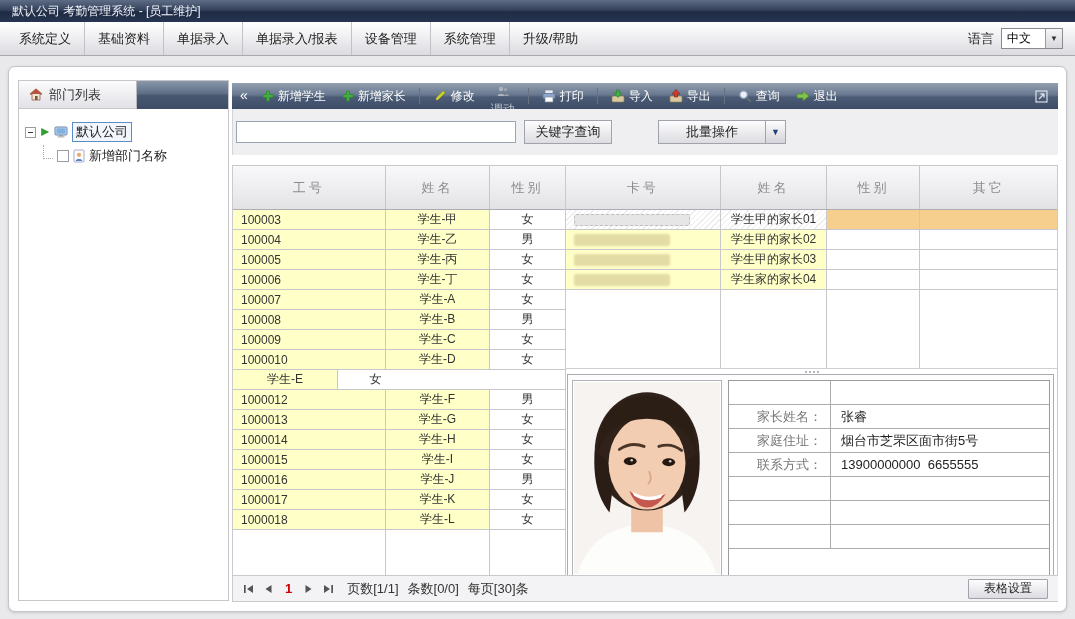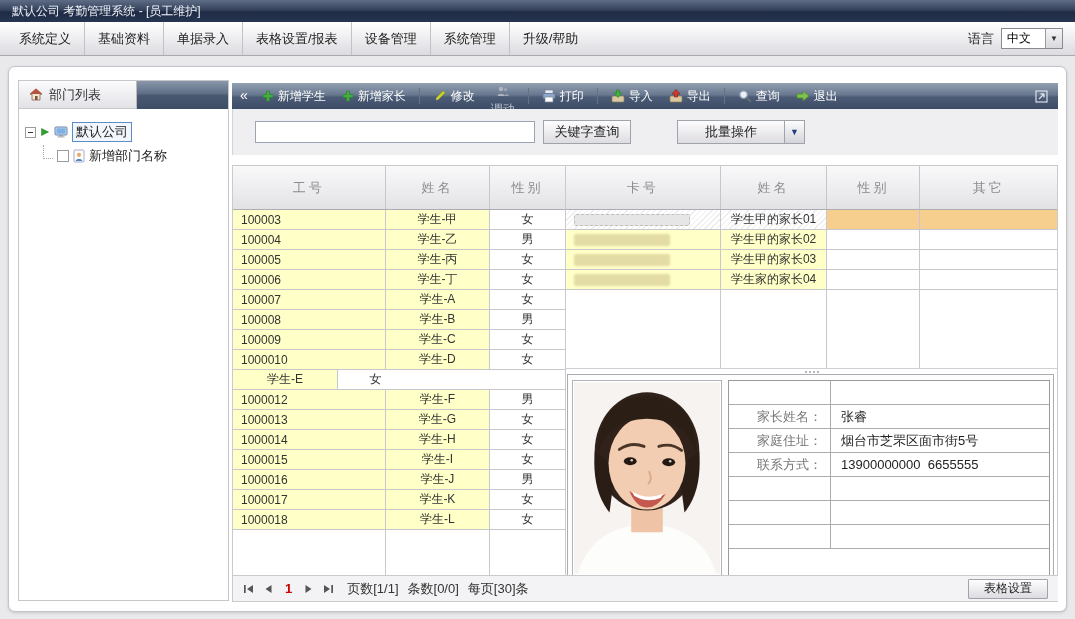--- a/index.html
+++ b/index.html
@@ -55,21 +55,21 @@
     background:linear-gradient(180deg,#93A0B2 0%,#67778E 46%,#4C5C76 54%,#3C4C66 100%);
     display:flex; align-items:center; color:#FFF; font-size:12px; padding:0 6px; gap:4px; }
   .tb-btn { display:flex; align-items:center; gap:4px; padding:0 6px; height:22px; cursor:default; white-space:nowrap; }
   .tb-btn.disabled { color:#B9C1CD;flex-direction:column; }
   .tb-sep { width:1px; height:16px; background:#2E3B52; border-right:1px solid rgba(255,255,255,.28); margin:0 3px; }
   .tb-collapse { font-size:14px; padding:0 4px 2px 2px; }
   .tb-expand { margin-left:auto; margin-right:4px; }
 
   
   .searchbar { position:absolute; left:0; top:26px; width:826px; height:46px; background:#EFEFF2;
-    border-left:1px solid #D3D3D8; display:flex; align-items:center; padding:0 22px; }
+    border-left:1px solid #D3D3D8; display:flex; align-items:center; padding:0 3px; }
   .search-input { width:280px; height:22px; border:1px solid #9AA4B2; background:#FFF; font-size:12px; padding:0 4px; }
   .btn { height:24px; background:linear-gradient(180deg,#FDFDFE 0%,#EDEDF0 50%,#DCDCE1 100%);
     border:1px solid #9FA3AC; font-size:13px; color:#222; display:inline-flex; align-items:center; justify-content:center; cursor:default; }
   .kw-btn { width:88px; margin-left:8px; }
   .batch { margin-left:46px; width:128px; display:inline-flex; height:24px; border:1px solid #9FA3AC; }
   .batch-label { flex:1; background:linear-gradient(180deg,#FDFDFE,#DCDCE1); font-size:13px; color:#222; display:flex; align-items:center; justify-content:center; }
   .batch-arrow { width:20px; border-left:1px solid #9FA3AC; background:linear-gradient(180deg,#FDFDFE,#D4D4DA);
     display:flex; align-items:center; justify-content:center; font-size:9px; color:#1F3F7F; }
 
   
@@ -208,21 +208,21 @@
 
   <div class="titlebar">
     <span>默认公司 考勤管理系统 - [员工维护]</span>
   </div>
 
   <div class="menubar">
     <div class="menu-items">
       <span class="menu-item">系统定义</span>
         <span class="menu-item">基础资料</span>
         <span class="menu-item">单据录入</span>
-        <span class="menu-item">表格设置/报表</span>
+        <span class="menu-item">单据录入/报表</span>
         <span class="menu-item">设备管理</span>
         <span class="menu-item">系统管理</span>
         <span class="menu-item">升级/帮助</span>
     </div>
     <div class="lang">
       <span class="lang-label">语言</span>
       <div class="select">
         <span>中文</span>
         <span class="sel-btn">▼</span>
       </div>

